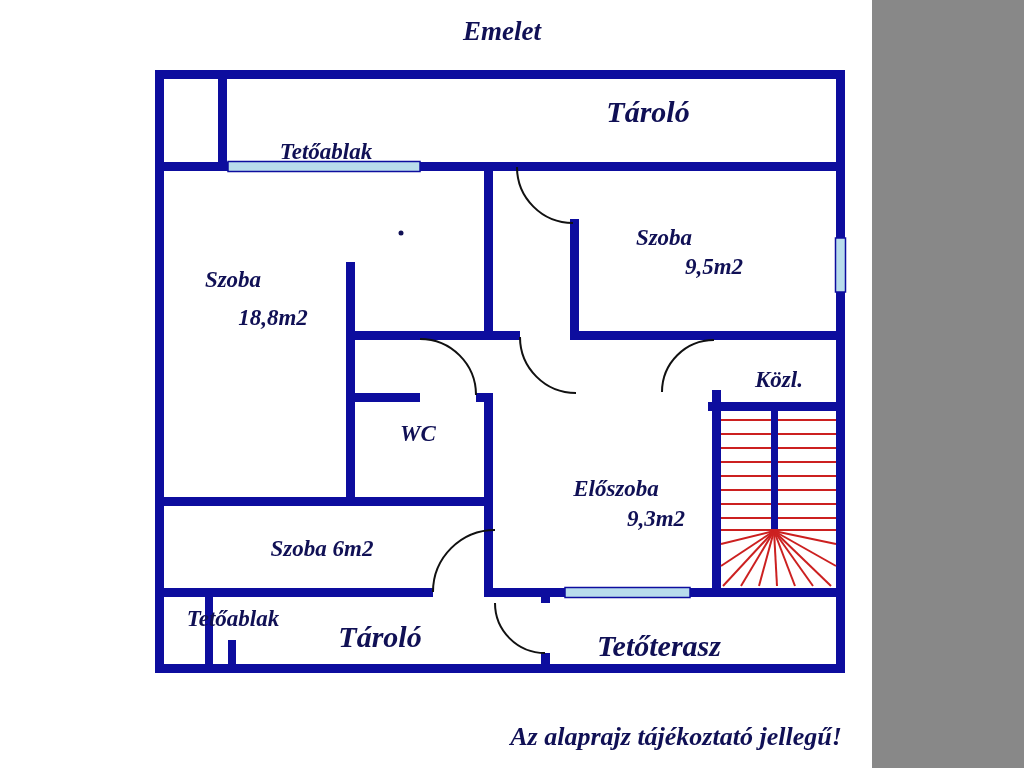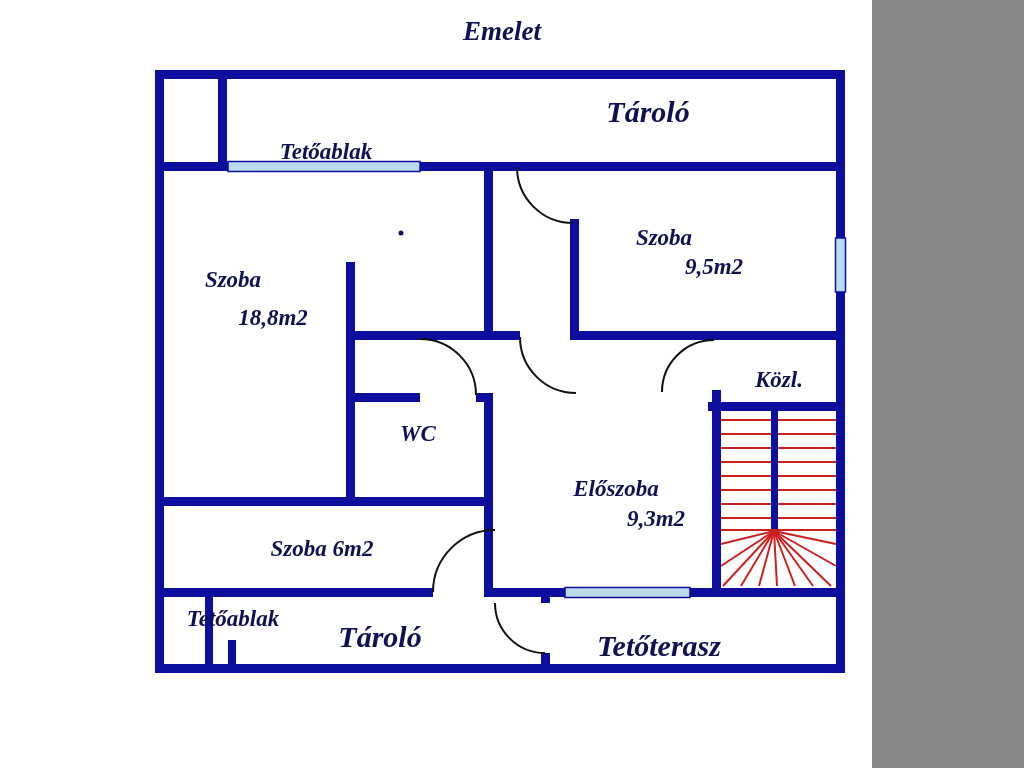--- a/index.html
+++ b/index.html
@@ -126,13 +126,14 @@
   <div class="lbl" style="left:418px;top:433px;">WC</div>
 
   <div class="lbl" style="left:616px;top:488px;">Előszoba</div>
   <div class="lbl" style="left:656px;top:494px;margin-top:24px;">9,3m2</div>
 
   <div class="lbl" style="left:322px;top:548px;">Szoba 6m2</div>
   <div class="lbl" style="left:233px;top:618px;">Tetőablak</div>
   <div class="lbl s25" style="left:380px;top:637px;">Tároló</div>
   <div class="lbl s25" style="left:659px;top:646px;">Tetőterasz</div>
 
+  <div class="lbl s26" style="left:676px;top:737px;">Az alaprajz tájékoztató jellegű!</div>
 </div>
 
 </body></html>

